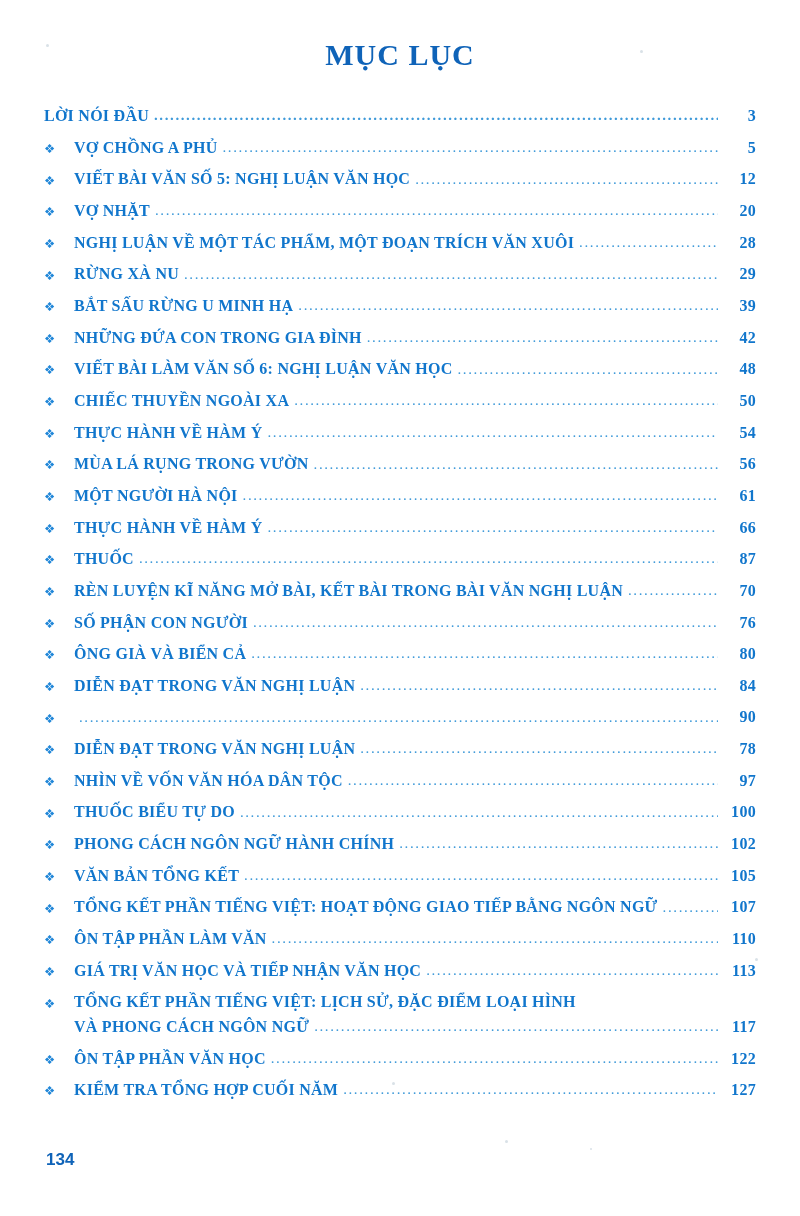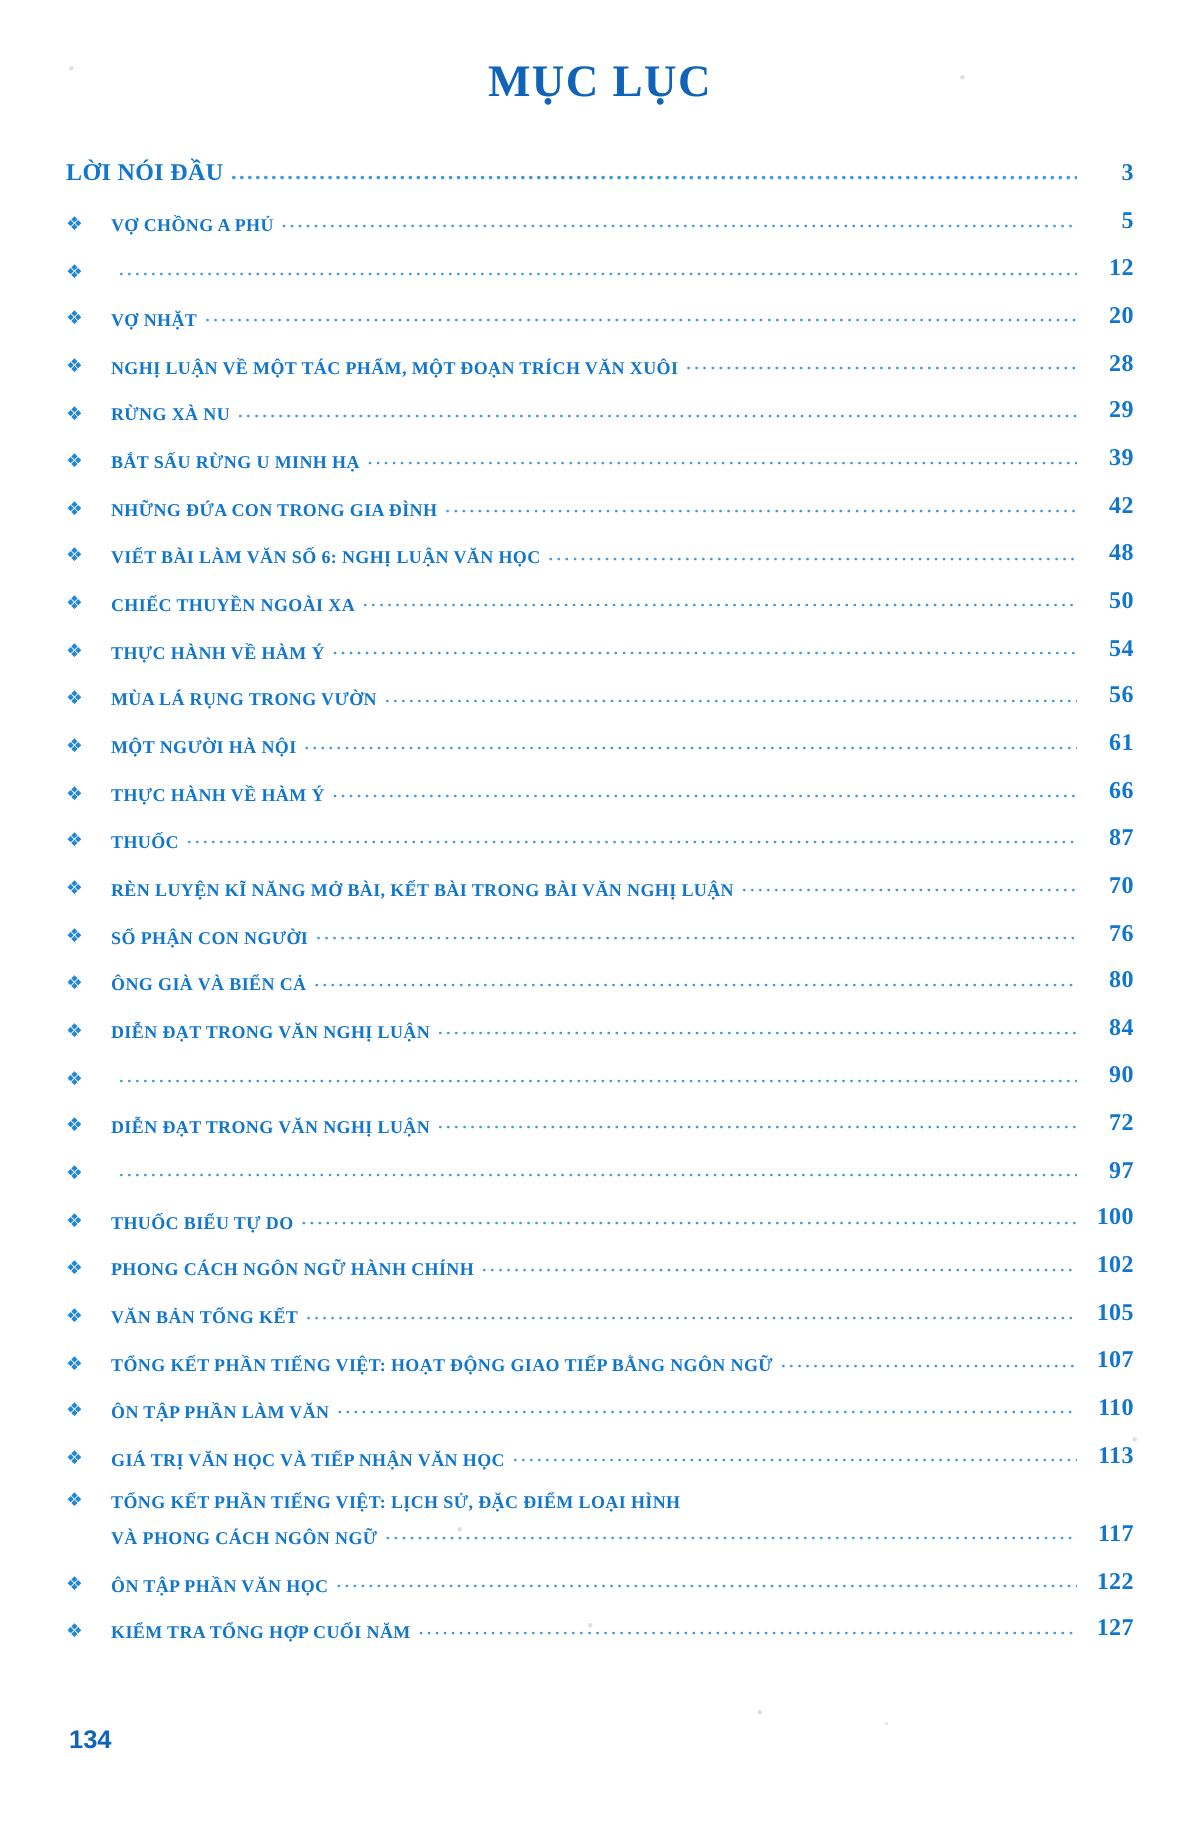--- a/index.html
+++ b/index.html
@@ -58,21 +58,21 @@
     position: relative;
     top: -1px;
   }
   .bullet.empty {
     width: 0;
   }
   .label {
     flex: 0 0 auto;
     letter-spacing: 0.25px;
     font-weight: bold;
-    font-size: 12px;
+    font-size: 16px;
   }
   .row.intro .label {
     font-size: 16px;
   }
   .leader {
     flex: 1 1 auto;
     position: relative;
     overflow: hidden;
     margin: 0 4px 0 5px;
     height: 1em;
@@ -153,20 +153,21 @@
         <span class="pageno">3</span>
       </div>
       <div class="row">
         <span class="bullet">❖</span>
         <span class="label">VỢ CHỒNG A PHỦ</span>
         <span class="leader"></span>
         <span class="pageno">5</span>
       </div>
       <div class="row">
         <span class="bullet">❖</span>
+        <span class="label">VIẾT BÀI VĂN SỐ 5: NGHỊ LUẬN VĂN HỌC</span>
         <span class="leader"></span>
         <span class="pageno">12</span>
       </div>
       <div class="row">
         <span class="bullet">❖</span>
         <span class="label">VỢ NHẶT</span>
         <span class="leader"></span>
         <span class="pageno">20</span>
       </div>
       <div class="row">
@@ -261,24 +262,25 @@
       </div>
       <div class="row">
         <span class="bullet">❖</span>
         <span class="leader"></span>
         <span class="pageno">90</span>
       </div>
       <div class="row">
         <span class="bullet">❖</span>
         <span class="label">DIỄN ĐẠT TRONG VĂN NGHỊ LUẬN</span>
         <span class="leader"></span>
-        <span class="pageno">72</span>
-      </div>
-      <div class="row">
-        <span class="bullet">❖</span>
+        <span class="pageno">78</span>
+      </div>
+      <div class="row">
+        <span class="bullet">❖</span>
+        <span class="label">NHÌN VỀ VỐN VĂN HÓA DÂN TỘC</span>
         <span class="leader"></span>
         <span class="pageno">97</span>
       </div>
       <div class="row">
         <span class="bullet">❖</span>
         <span class="label">THUỐC BIỂU TỰ DO</span>
         <span class="leader"></span>
         <span class="pageno">100</span>
       </div>
       <div class="row">

